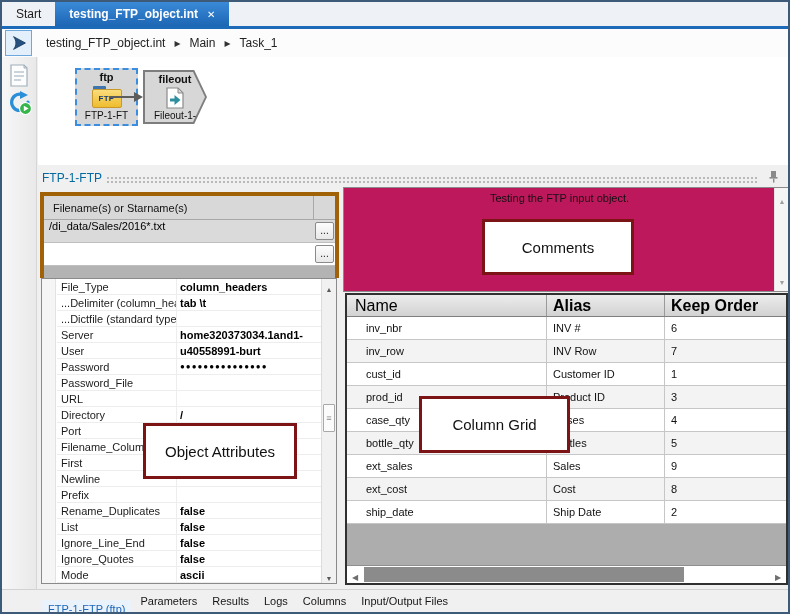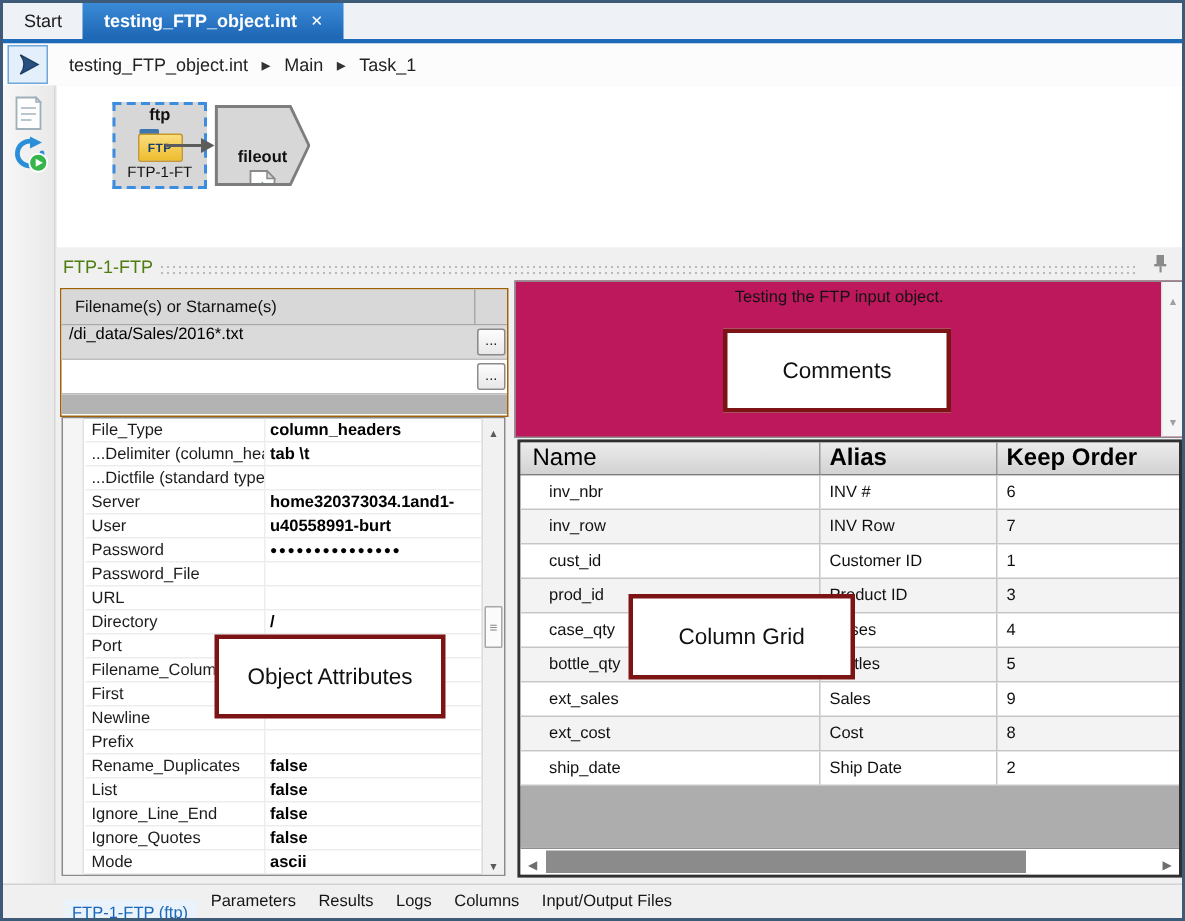--- a/index.html
+++ b/index.html
@@ -25,38 +25,38 @@
   .sidebar { position:absolute; top:55px; left:0; width:35px; bottom:0; background:linear-gradient(to right,#f7f7f7,#e9e9e9); border-right:1px solid #d6d6d6; }
   .side-ico { position:absolute; left:7px; }
 
   
   .canvas { position:absolute; left:36px; top:55px; right:0; height:108px; background:#ffffff; }
   .node { position:absolute; text-align:center; font-size:10px; color:#111; }
   .node-ftp { left:7px; top:11px; width:63px; height:58px; background:#d7d7d7; border:2px dashed #3b8de0; padding-top:1px; overflow:hidden;margin-left:30px; }
   .node-fileout { left:105px; top:13px; width:64px; height:54px; }
   .pent-outer { position:absolute; inset:0; background:#7d7d7d; clip-path:polygon(0 0,80% 0,100% 50%,80% 100%,0 100%); }
   .pent-inner { position:absolute; inset:2px; background:#d7d7d7; clip-path:polygon(0 0,80% 0,100% 50%,80% 100%,0 100%); }
-  .pent-content { position:absolute; inset:2px; padding-top:17px; overflow:hidden;margin-top:10px; }
+  .pent-content { position:absolute; inset:2px; padding-top:1px; overflow:hidden; }
   .ntype { font-weight:bold; font-size:11px; line-height:13px; }
   .nname { white-space:nowrap; overflow:hidden; line-height:13px; }
   .ftpicon { width:30px; height:22px; position:relative; margin:2px auto 1px; }
   .ftab { position:absolute; top:0; left:1px; width:13px; height:5px; background:#3f76ae; border-radius:1px; }
   .fbody { position:absolute; top:3px; left:0; right:0; bottom:0; background:linear-gradient(#fADD7d,#eebc2e); border:1px solid #c8992a; border-radius:2px; display:flex; align-items:center; justify-content:center; font-weight:bold; font-size:8px; color:#163d6b; letter-spacing:.3px; }
   .fo-icon { display:block; margin:1px auto 0; }
   .flow-arrow { position:absolute; left:72px; top:34px; }
 
   
   .panel { position:absolute; left:36px; top:163px; right:0; height:425px; background:#f0f0f0; }
-  .sec-title { position:absolute; left:4px; top:6px; font-size:12px; color:#4d7c0f; }
+  .sec-title { position:absolute; left:4px; top:6px; font-size:12px; color:#0369a1; }
   .dotted-rule { position:absolute; left:68px; right:30px; top:11px; height:7px;
       background-image:radial-gradient(#b9b9b9 .8px, transparent .9px); background-size:4px 4px; }
   .pin { position:absolute; right:9px; top:4px; cursor:pointer; }
 
   
-  .fnbox { position:absolute; left:2px; top:27px; width:299px; height:86px; border:1px solid #a16207; background:#fff; }
+  .fnbox { position:absolute; left:2px; top:27px; width:299px; height:86px; border:4px solid #a16207; background:#fff; }
   .fnhead { height:24px; background:#d8d8d8; border-bottom:1px solid #a8a8a8; font-size:11px; color:#111; display:flex; align-items:center; padding-left:9px; position:relative; }
   .fnhead::after { content:""; position:absolute; right:21px; top:0; bottom:0; border-right:1px solid #a8a8a8; }
   .fnrow { height:23px; display:flex; align-items:flex-start; border-bottom:1px solid #bfbfbf; position:relative; font-size:11px; padding-left:5px; }
   .fnrow.sel { background:#dadada; }
   .fnrow .dots-btn { position:absolute; right:1px; top:2px; width:19px; height:18px; border:1px solid #8a8a8a; border-radius:2px; background:linear-gradient(#fdfdfd,#e8e8e8); font-size:10px; line-height:15px; text-align:center; color:#222; }
   .fnfoot { height:13px; background:#b3b3b3; }
 
   
   .pgrid { position:absolute; left:3px; top:113px; width:296px; height:306px; border:1px solid #8a8a8a; background:#fff; }
   .pgutter { position:absolute; left:0; top:0; bottom:0; width:14px; background:#f5f5f5; border-right:1px solid #e2e2e2; }

